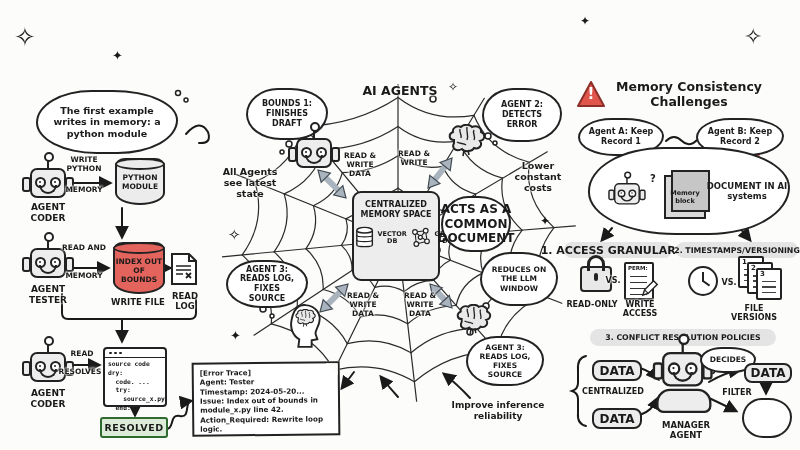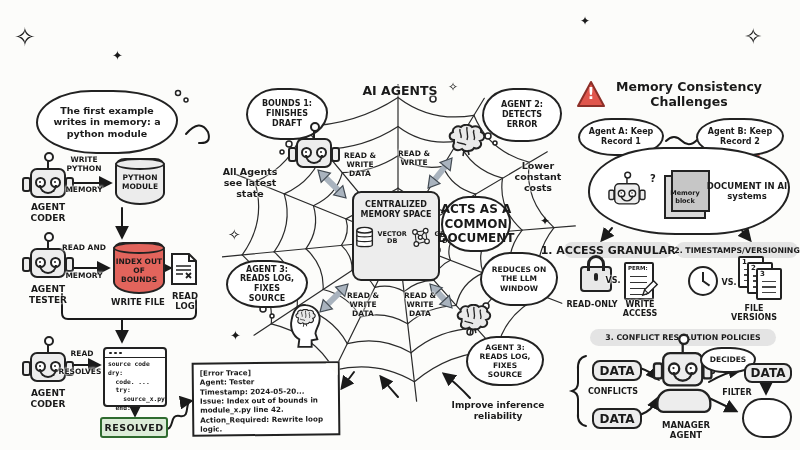--- a/index.html
+++ b/index.html
@@ -472,21 +472,21 @@
 </div>
 <div class="vfile" style="left:756px;top:268px">
   <span class="num">3</span>
       <span class="flines"></span>
 </div>
 <div class="lbl" style="left:722px;top:304px;width:64px;font-size:8px">FILE VERSIONS</div>
 
 <div class="pill" style="left:590px;top:329px;width:186px;height:17px;font-size:7.8px">3. CONFLICT RESOLUTION POLICIES</div>
 
 <div class="databox" style="left:592px;top:360px;width:46px;height:17px">DATA</div>
-<div class="lbl" style="left:582px;top:387px;width:62px;font-size:8px">CONFLICTS</div>
+<div class="lbl" style="left:582px;top:387px;width:62px;font-size:8px">CENTRALIZED</div>
 <div class="databox" style="left:592px;top:408px;width:46px;height:17px">DATA</div>
 
 <div class="sc" style="left:662px;top:352px;transform:scale(1.15)">
   <div class="robot">
     <span class="ant"></span>
         <span class="head"></span>
     <span class="ear l"></span>
         <span class="ear r"></span>
     <span class="eye l"></span>
         <span class="eye r"></span>

